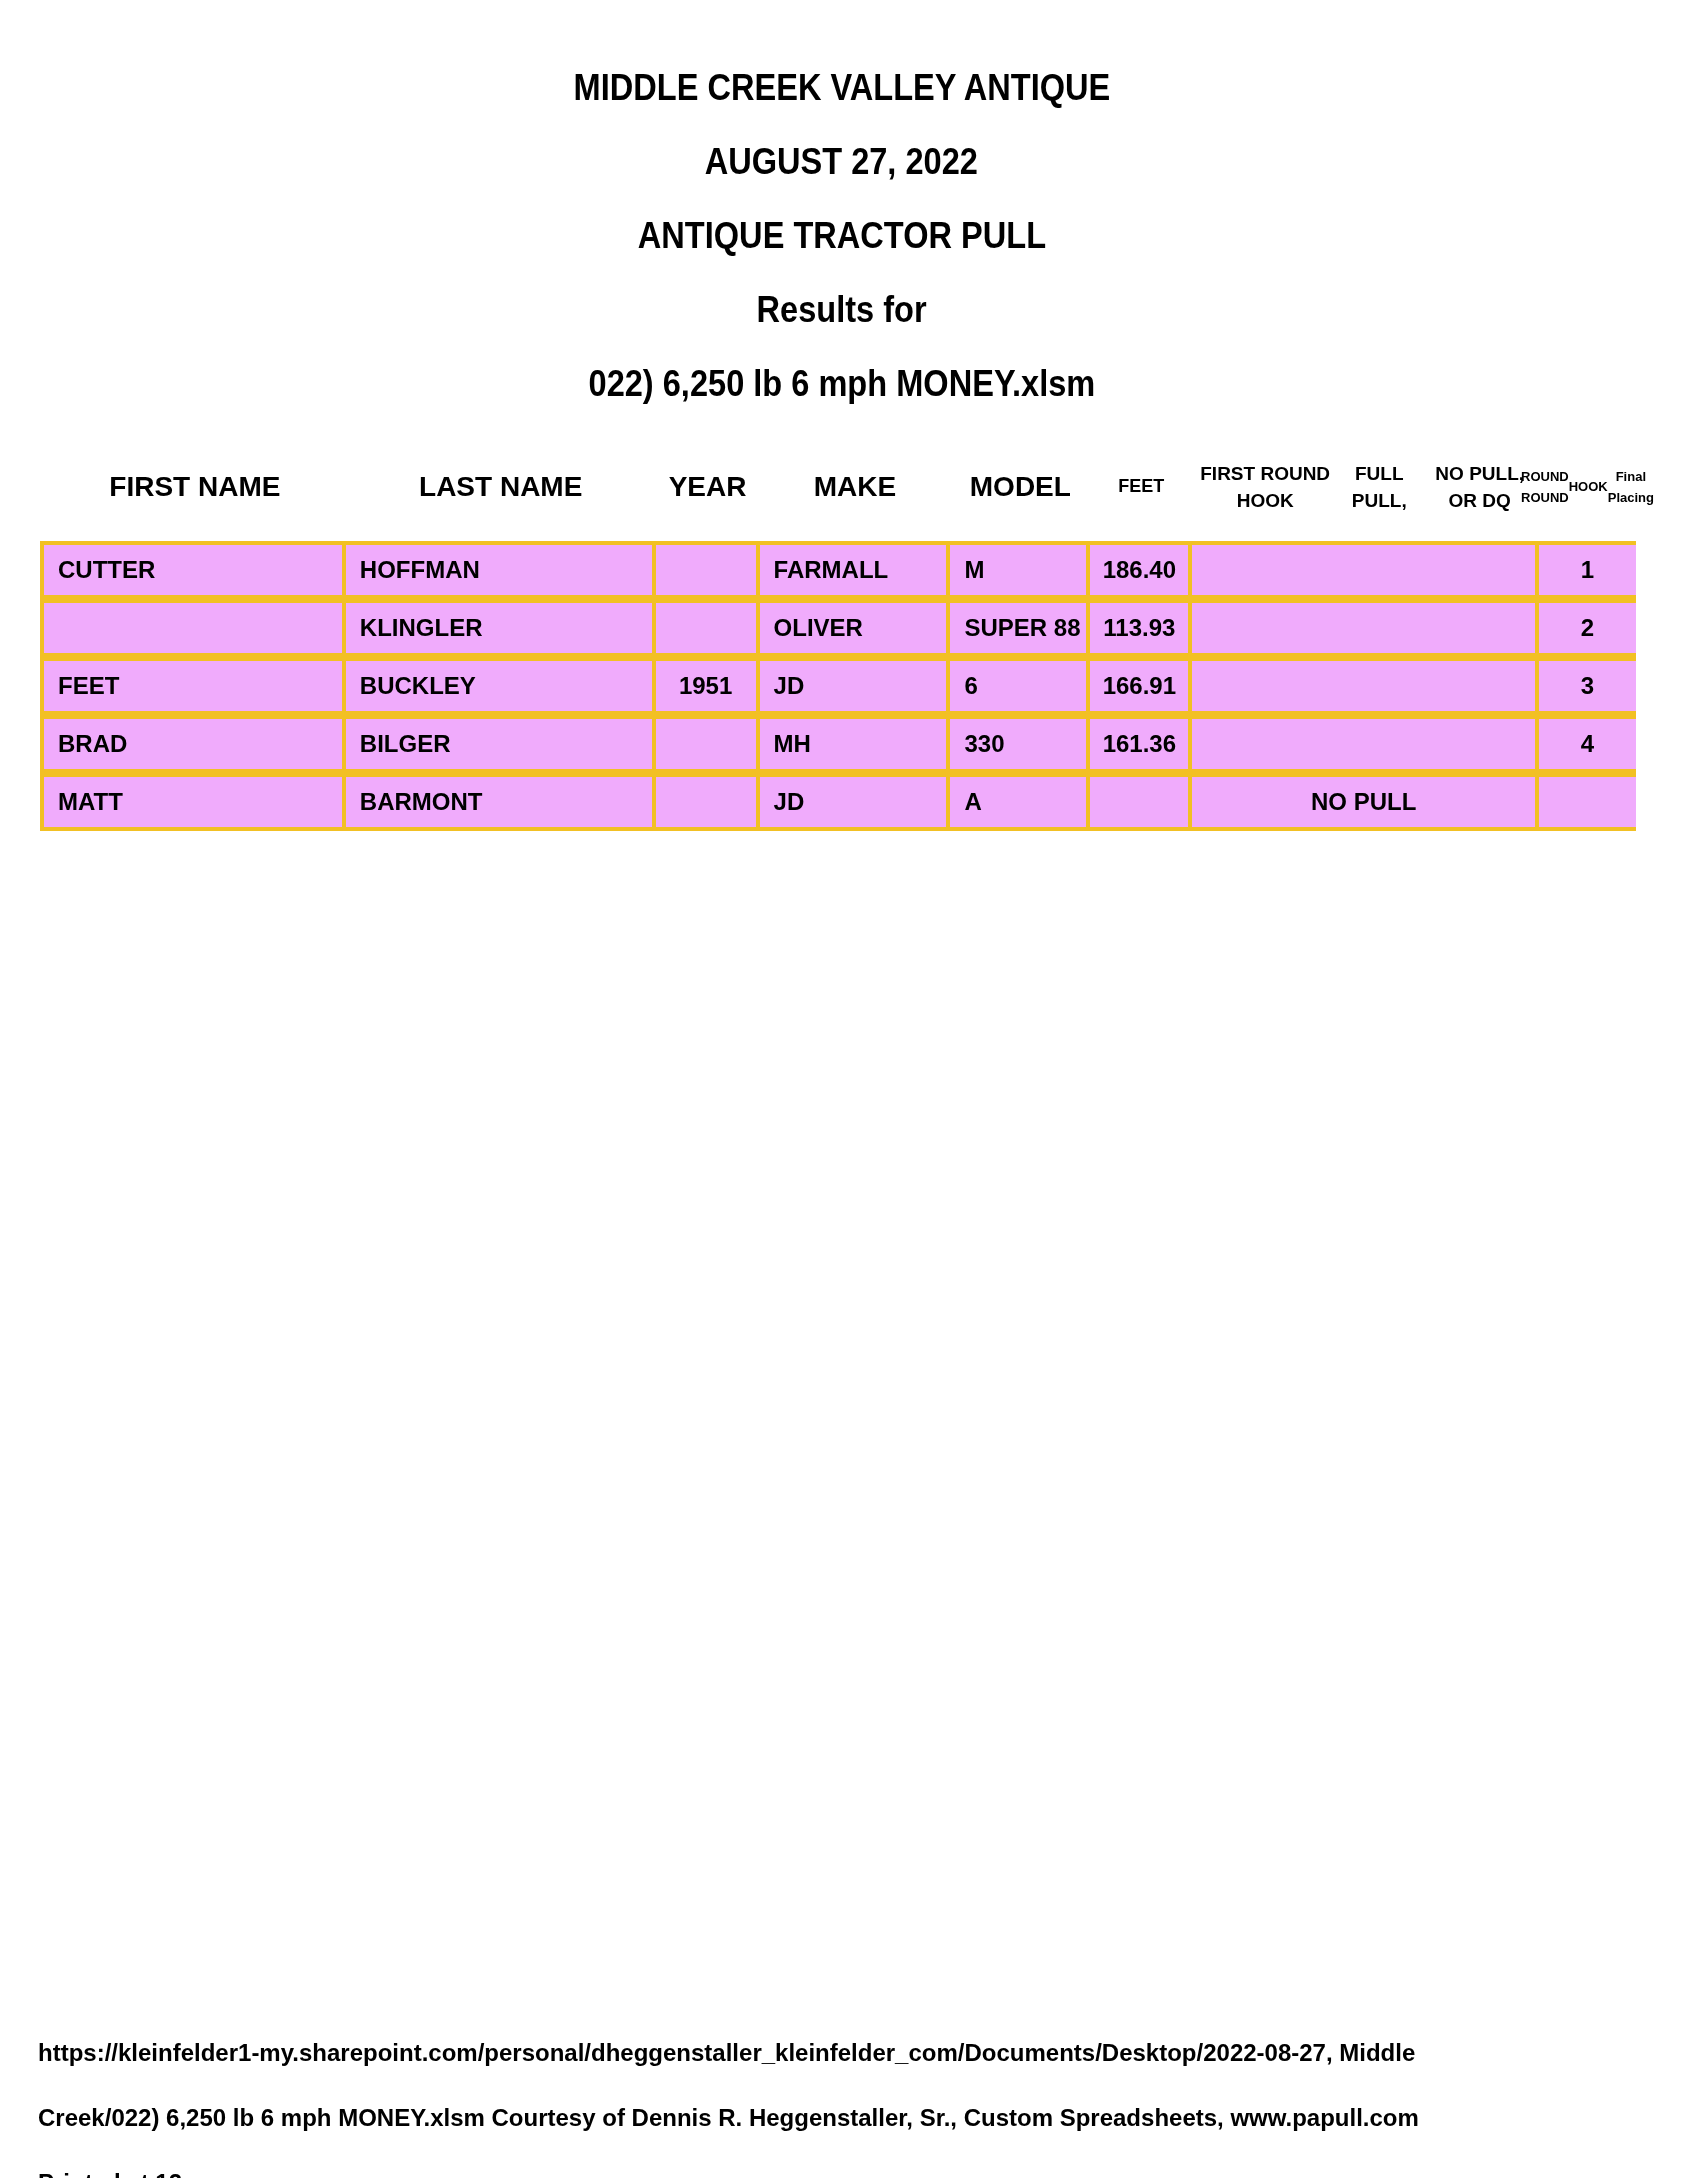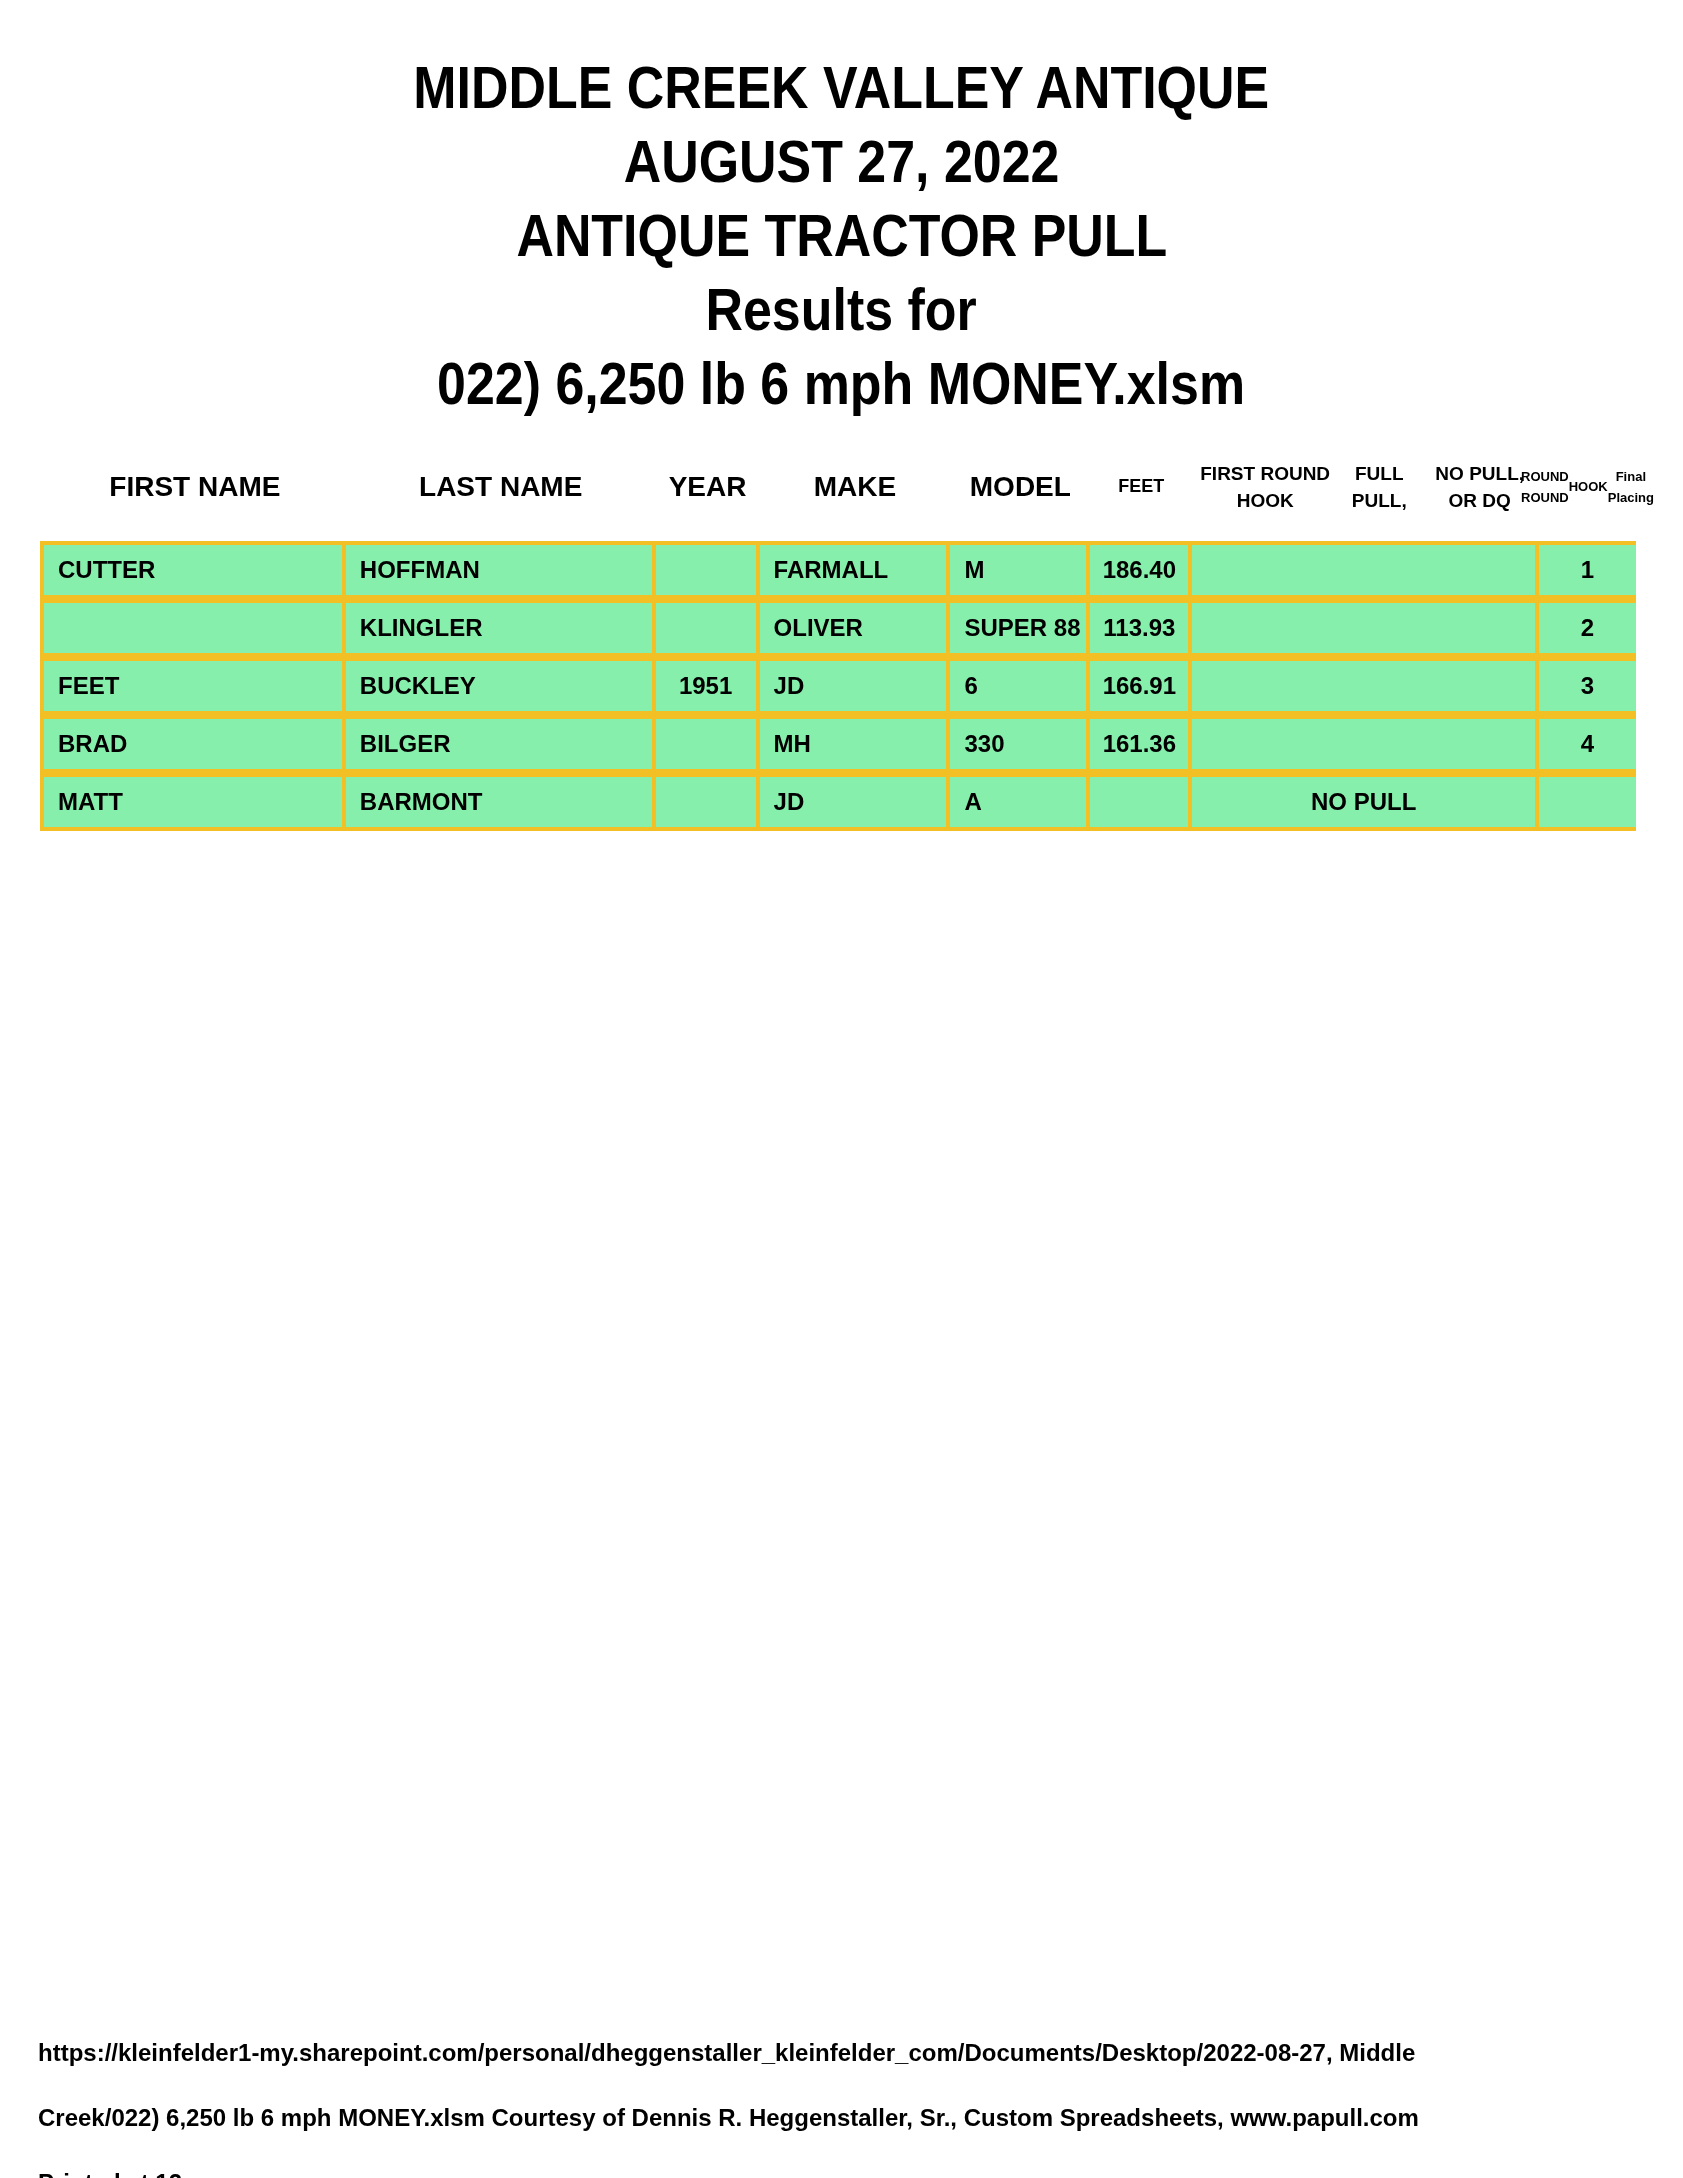--- a/index.html
+++ b/index.html
@@ -10,21 +10,21 @@
     position: relative;
     font-family: "Liberation Sans", sans-serif;
     color: var(--ink);
     overflow: hidden;
   }
 
   
   .titles { margin-top: 51px; text-align: center; width: 1683px; }
   .title-line {
     height: 74px; line-height: 74px;
-    font-size: 59px; font-weight: 700; white-space: nowrap;
+    font-size: 37px; font-weight: 700; white-space: nowrap;
   }
   .title-line > span { display: inline-block; transform: scaleX(0.88); transform-origin: center; }
 
   
   .theader {
     margin: 16px 0 0 40px;
     width: 1596px; height: 99px;
     padding-left: 4px;
     display: flex; align-items: stretch;
   }
@@ -41,21 +41,21 @@
   .h-placing      { font-size: 13px; }
   .h-placing span { line-height: 21px; }
 
   
   .ttable { margin: 5px 0 0 40px; width: 1596px; }
   .t-row {
     display: flex;
     width: 1596px; height: 58px;
     border: 4px solid var(--gold);
     border-right: none;
-    background: #86efac;
+    background: #f0abfc;
   }
   .tc {
     display: flex; align-items: center;
     border-right: 4px solid var(--gold);
     font-size: 24px; font-weight: 700;
     overflow: hidden; white-space: nowrap;
   }
   .tc.left   { padding-left: 14px; justify-content: flex-start; }
   .tc.center { justify-content: center; }
   .tc.open   { border-right: none; }

